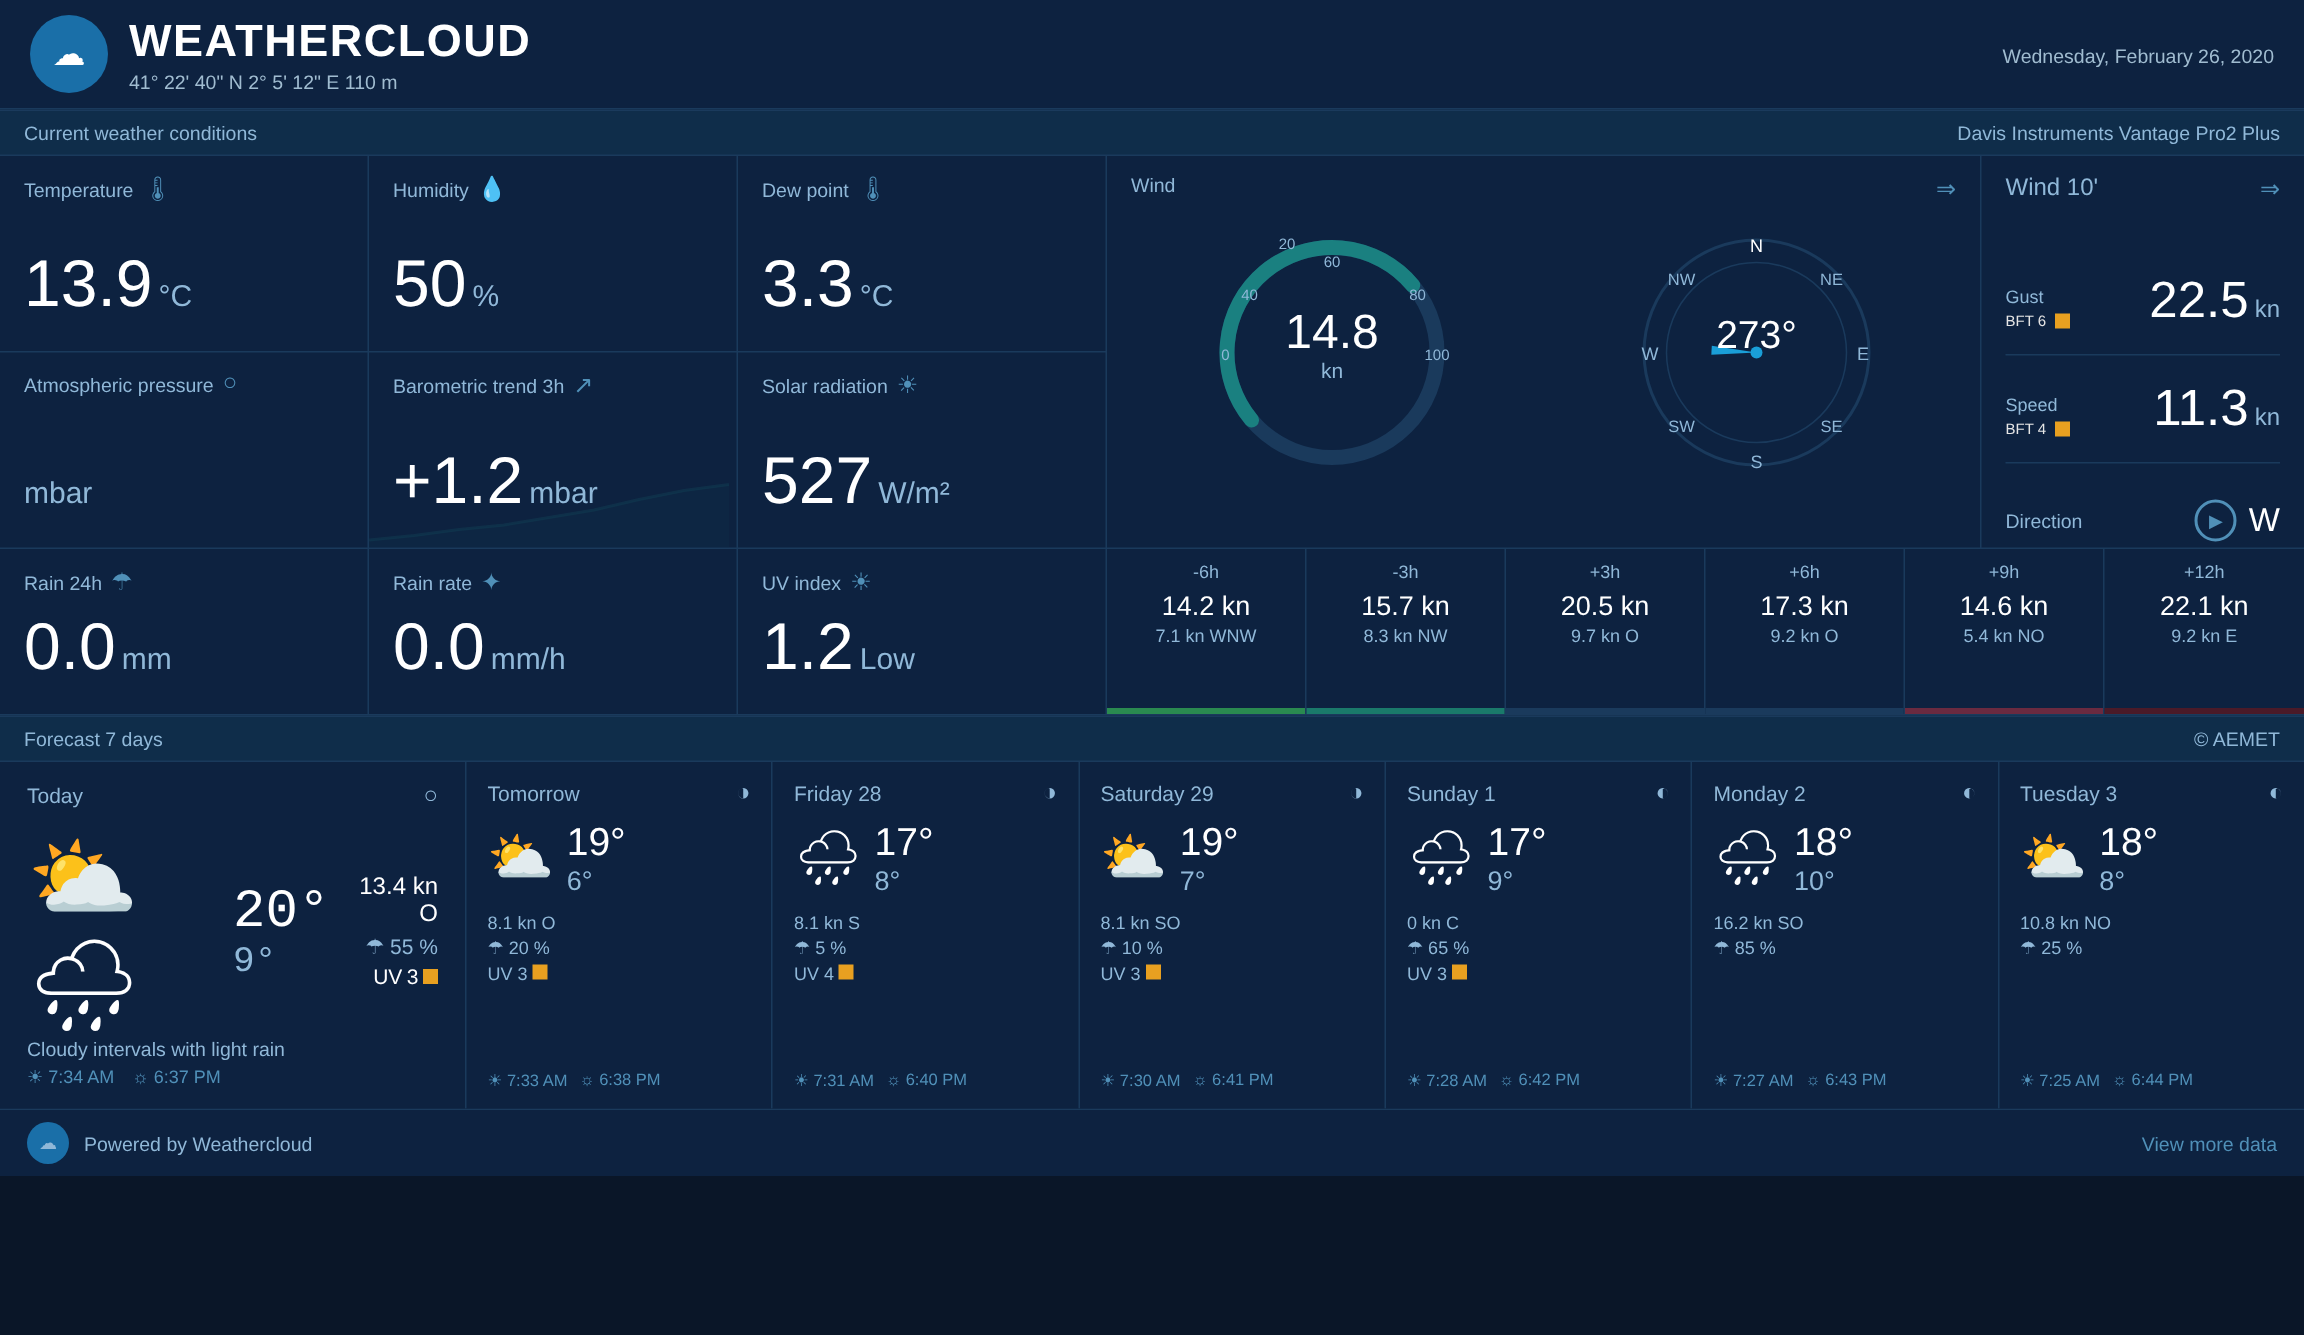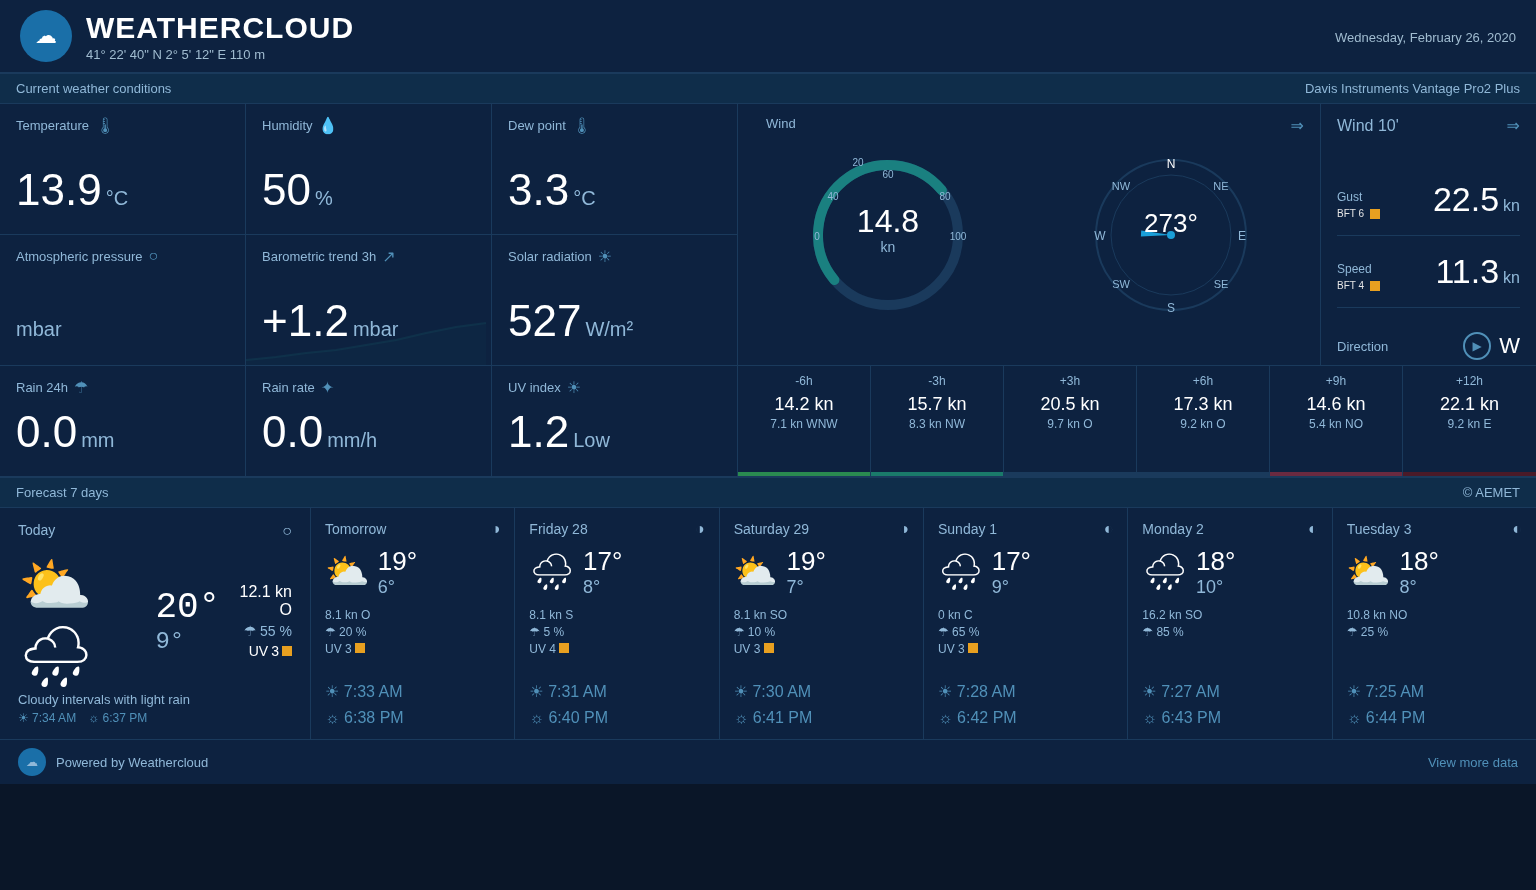--- a/index.html
+++ b/index.html
@@ -116,21 +116,21 @@
       display: flex;
       align-items: center;
       justify-content: center;
       position: relative;
     }
     .wind-label {
       font-size: 13px;
       color: #90b8d8;
       position: absolute;
       top: 12px;
-      left: 28px;
+      left: 16px;
     }
     .wind-icon-top {
       position: absolute;
       top: 12px;
       right: 16px;
       color: #5090b8;
       font-size: 16px;
     }
 
     
@@ -307,21 +307,21 @@
     }
 
     .small-fc {
       display: flex;
       flex-direction: column;
     }
     .small-fc-top { display: flex; align-items: center; gap: 8px; margin-bottom: 6px; }
     .small-fc-icon { font-size: 36px; }
     .small-fc-temps { display: flex; flex-direction: column; }
     .small-fc-info { font-size: 12px; color: #90b8d8; margin-top: 4px; display: flex; flex-direction: column; gap: 3px; }
-    .small-fc-times { font-size: 16px; color: #5090b8; margin-top: auto; padding-top: 8px; display: flex; gap: 8px; flex-direction: column; }
+    .small-fc-times { font-size: 11px; color: #5090b8; margin-top: auto; padding-top: 8px; display: flex; gap: 8px; }
 
     .moon-icon { font-size: 16px; color: #90b8d8; }
 
     .colored-bar-green { background: #2a8a50; }
     .colored-bar-teal { background: #1a7a6a; }
     .colored-bar-dark { background: #1a3a5c; }
     .colored-bar-rose { background: #6a2a40; }
     .colored-bar-wine { background: #4a1a28; }
   </style>
 </head>
@@ -600,21 +600,21 @@
       <span>Today</span>
       <span class="moon-icon">○</span>
     </div>
     <div class="today-main">
       <span class="today-icon">⛅🌧</span>
       <div class="today-temps">
         <span class="today-high">20°</span>
         <span class="today-low">9°</span>
       </div>
       <div class="today-details">
-        <div class="today-wind">12.1 kn O</div>
+        <div class="today-wind">13.4 kn O</div>
         <div class="today-rain">
           ☂ <span>55 %</span>
         </div>
         <div class="today-uv">
           UV <span>3</span>
           <span class="uv-badge"></span>
         </div>
       </div>
     </div>
     <div class="today-desc">Cloudy intervals with light rain</div>

